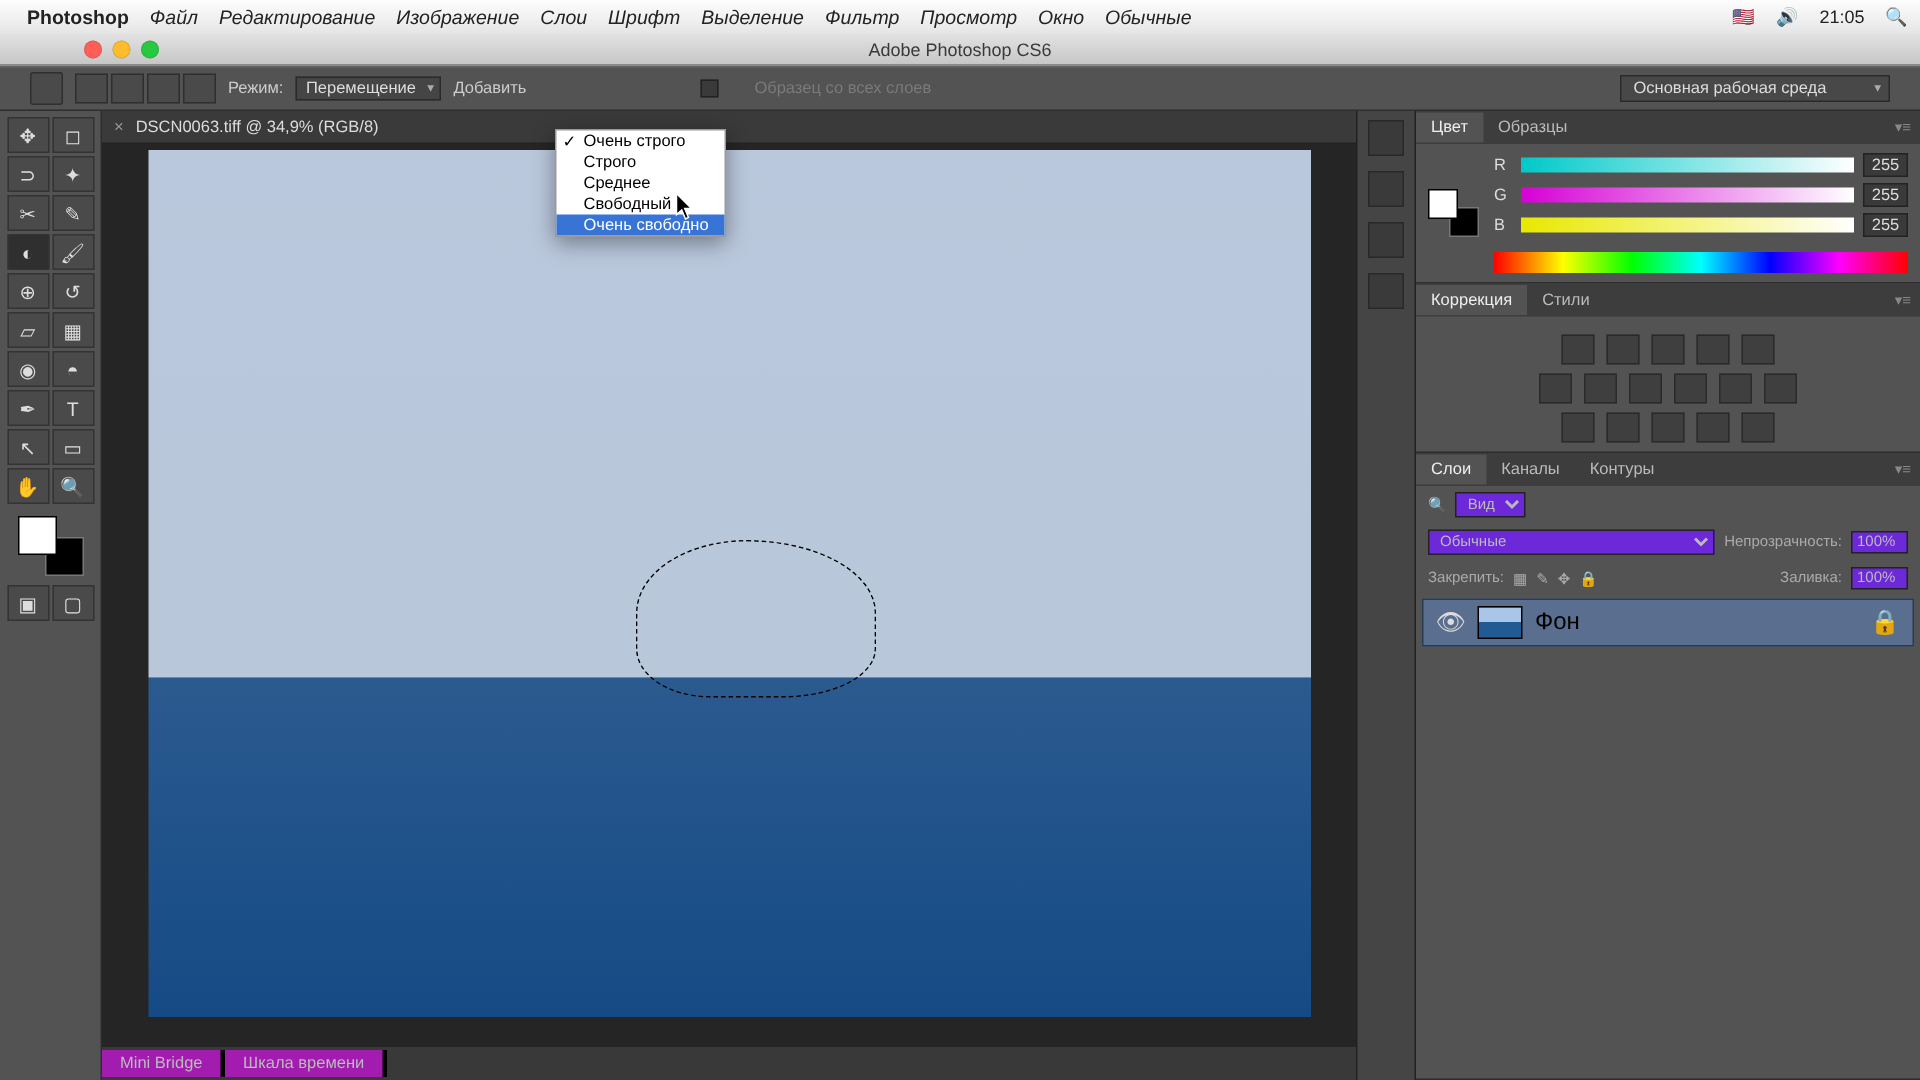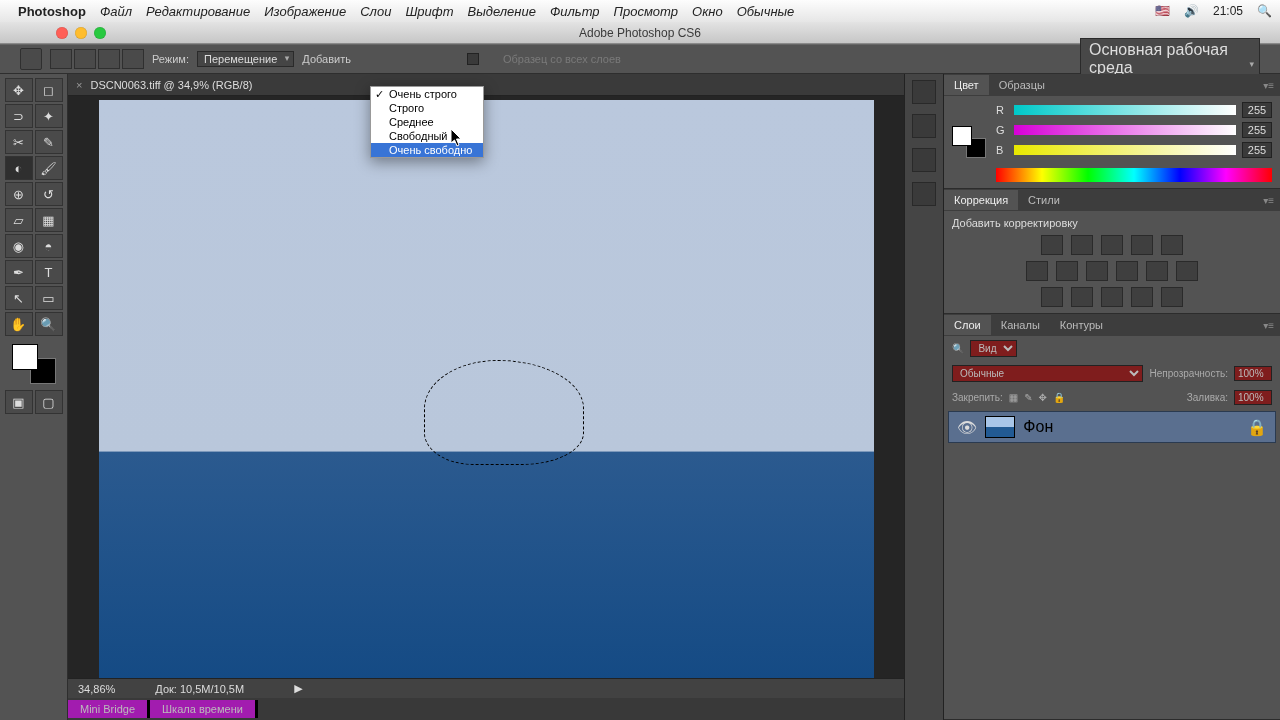--- a/index.html
+++ b/index.html
@@ -24,21 +24,21 @@
 
 .options { height: 30px; background: #535353; border-top:1px solid #666; border-bottom:1px solid #2e2e2e; display:flex; align-items:center; padding:0 20px; color:#ddd; font-size:11px; gap:8px; position:relative; }
 .opt-ico { width:22px; height:22px; background:#4a4a4a; border:1px solid #2f2f2f; border-radius:2px; }
 .opt-group { display:flex; gap:2px; }
 .opt-group .sq { width:22px; height:20px; background:#4a4a4a; border:1px solid #2f2f2f; }
 .opt-label { color:#ccc; }
 .opt-select { background:#454545; border:1px solid #2a2a2a; color:#ddd; padding:1px 16px 1px 6px; position:relative; font-size:11px; }
 .opt-select::after { content:"▾"; position:absolute; right:4px; font-size:9px; color:#aaa;}
 .opt-check { width:12px; height:12px; background:#3a3a3a; border:1px solid #222; display:inline-block; margin-right:4px;}
 .opt-disabled { color:#7a7a7a;margin-left:12px; }
-.workspace-select { margin-left:auto; background:#484848; color:#ddd; font-size:16px; padding:2px 18px 2px 8px; border:1px solid #2a2a2a; position:relative; width:180px;}
+.workspace-select { margin-left:auto; background:#484848; color:#ddd; font-size:11px; padding:2px 18px 2px 8px; border:1px solid #2a2a2a; position:relative; width:180px;}
 .workspace-select::after{content:"▾"; position:absolute; right:5px; font-size:9px; color:#aaa;}
 
 
 .dropdown { position:absolute; top:41px; left:370px; background:#fff; border:1px solid #999; width:114px; font-size:11px; color:#000; box-shadow:0 4px 14px rgba(0,0,0,.4); z-index:50;}
 .dropdown .dd-item { padding:1px 8px 1px 18px; position:relative; cursor:default;}
 .dropdown .dd-item.checked::before { content:"✓"; position:absolute; left:4px; }
 .dropdown .dd-item.highlighted { background:#3874d6; color:#fff; }
 .cursor { position:absolute; width:14px; height:18px; z-index:60; }
 
 
@@ -81,21 +81,21 @@
 .rgb { flex:1; display:flex; flex-direction:column; gap:4px;}
 .rgb-row { display:flex; align-items:center; gap:6px;}
 .rgb-row .lab{width:12px;}
 .rgb-row .bar { flex:1; height:10px;}
 .rgb-row .val { width:30px; background:#3a3a3a; border:1px solid #222; text-align:center; padding:1px;}
 .bar.r{background:linear-gradient(90deg,#00c9c9,#fff);} .bar.g{background:linear-gradient(90deg,#d600d6,#fff);} .bar.b{background:linear-gradient(90deg,#e8e800,#fff);}
 .spectrum{ height:14px; margin-top:6px; background:linear-gradient(90deg,red,yellow,lime,cyan,blue,magenta,red);}
 .adjust-icons{display:flex; gap:8px; flex-wrap:wrap; margin-top:6px; justify-content:center;}
 .adjust-icons .ai{width:22px; height:20px; background:#3f3f3f; border:1px solid #2a2a2a;}
 .layer-opts{display:flex; align-items:center; gap:6px; padding:4px 8px; font-size:10px; color:#aaa;}
-.layer-opts select,.layer-opts input{background:#7f1d1d; border:1px solid #222; color:#bbb; font-size:10px; padding:1px 3px;}
+.layer-opts select,.layer-opts input{background:#6d28d9; border:1px solid #222; color:#bbb; font-size:10px; padding:1px 3px;}
 .layer-row{display:flex; align-items:center; gap:8px; background:#5a6f8f; padding:4px 8px; margin:2px 4px; border:1px solid #2a3a50;}
 .layer-row .eye{color:#ddd;}
 .layer-thumb{width:30px; height:22px; background:linear-gradient(#a9c6e8 50%, #225a93 50%); border:1px solid #000;}
 .lock{margin-left:auto; color:#ddd;}
 
 .watermark{position:absolute; right:14px; bottom:42px; color:#e94b2f; font-size:24px; font-weight:bold; opacity:.92; font-style:italic; display:flex; align-items:center; gap:8px;}
 .watermark .logo{width:40px;height:34px; background:#e94b2f; clip-path:polygon(0 100%, 50% 0, 100% 100%, 70% 100%, 50% 55%, 30% 100%);}
 .watermark .sub{font-size:9px; color:#b4b4b4; font-weight:normal; display:block; font-style:normal;}
 </style>
 </head>
@@ -201,25 +201,20 @@
     <div class="content">
       <div class="doc-tab">
         <span class="tabx">×</span>
         <span>DSCN0063.tiff @ 34,9% (RGB/8)</span>
       </div>
       <div class="canvas-wrap">
         <div class="canvas">
           <div class="ship-sel"></div>
         </div>
       </div>
-      <div class="status">
-        <span>34,86%</span>
-        <span>Док: 10,5M/10,5M</span>
-        <span style="margin-left:10px">▶</span>
-      </div>
       <div class="footer-tabs">
         <span>Mini Bridge</span>
         <span>Шкала времени</span>
       </div>
     </div>
 
     <div class="right-dock">
       <div class="ricon"></div>
       <div class="ricon"></div>
       <div class="ricon"></div>
@@ -260,21 +255,20 @@
         </div>
       </div>
 
       <div class="panel">
         <div class="panel-tabs">
           <span class="active">Коррекция</span>
           <span>Стили</span>
           <span class="menugrip">▾≡</span>
         </div>
         <div class="panel-body">
-          <div>Добавить корректировку</div>
           <div class="adjust-icons">
             <div class="ai"></div>
               <div class="ai"></div>
               <div class="ai"></div>
               <div class="ai"></div>
               <div class="ai"></div>
           </div>
           <div class="adjust-icons">
             <div class="ai"></div>
               <div class="ai"></div>

